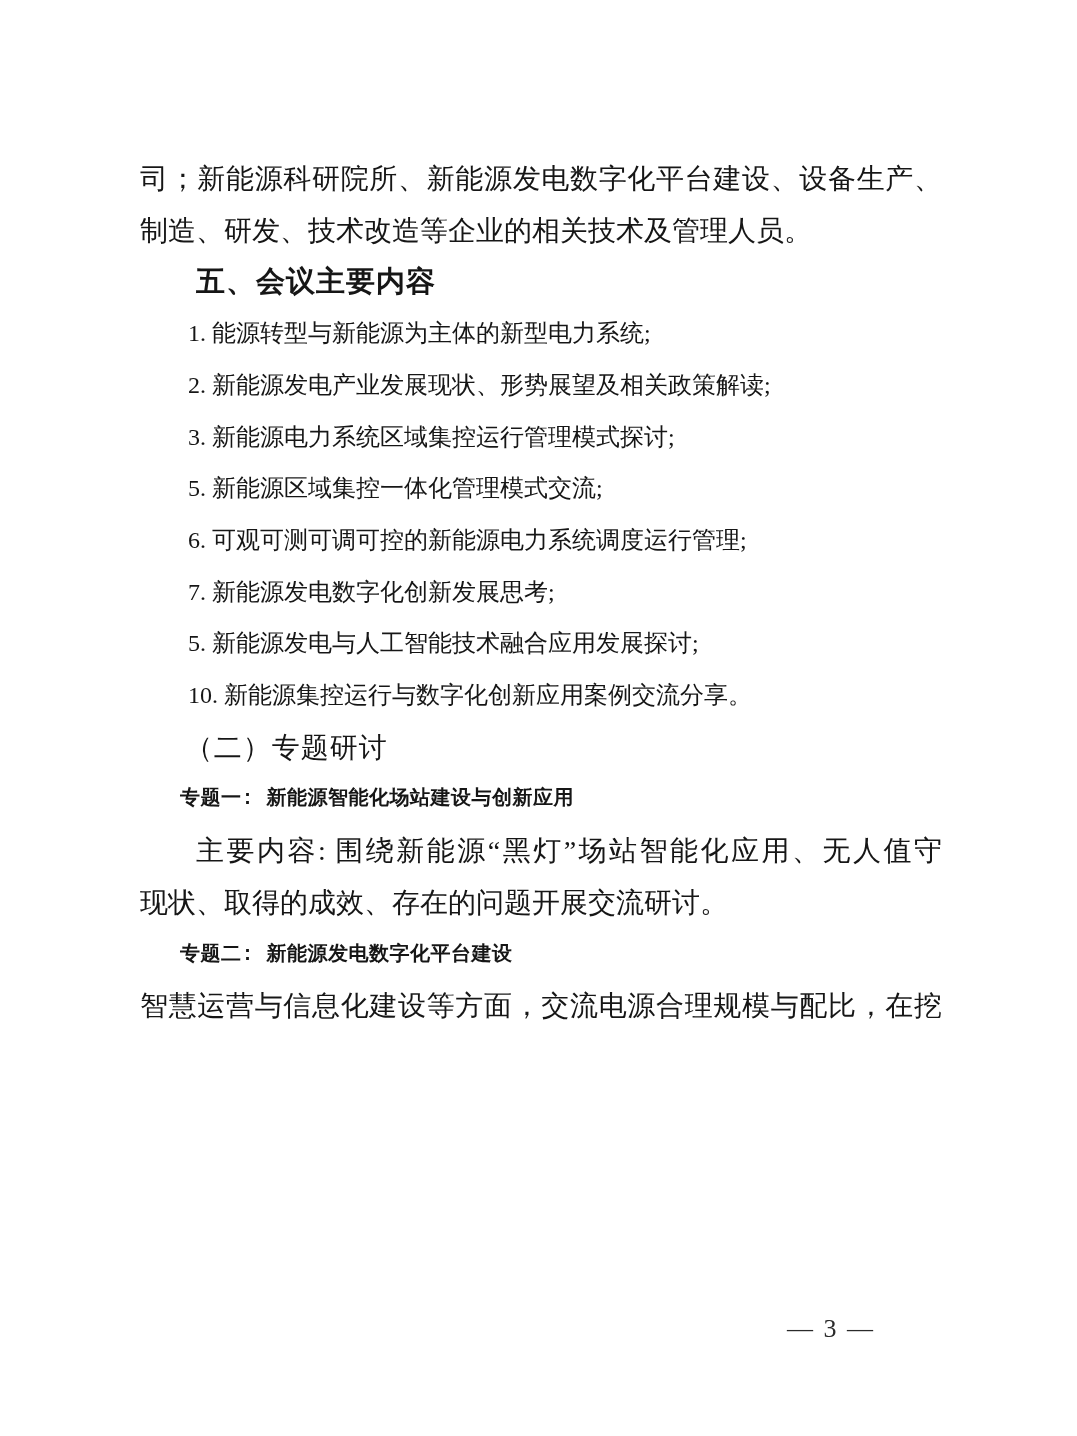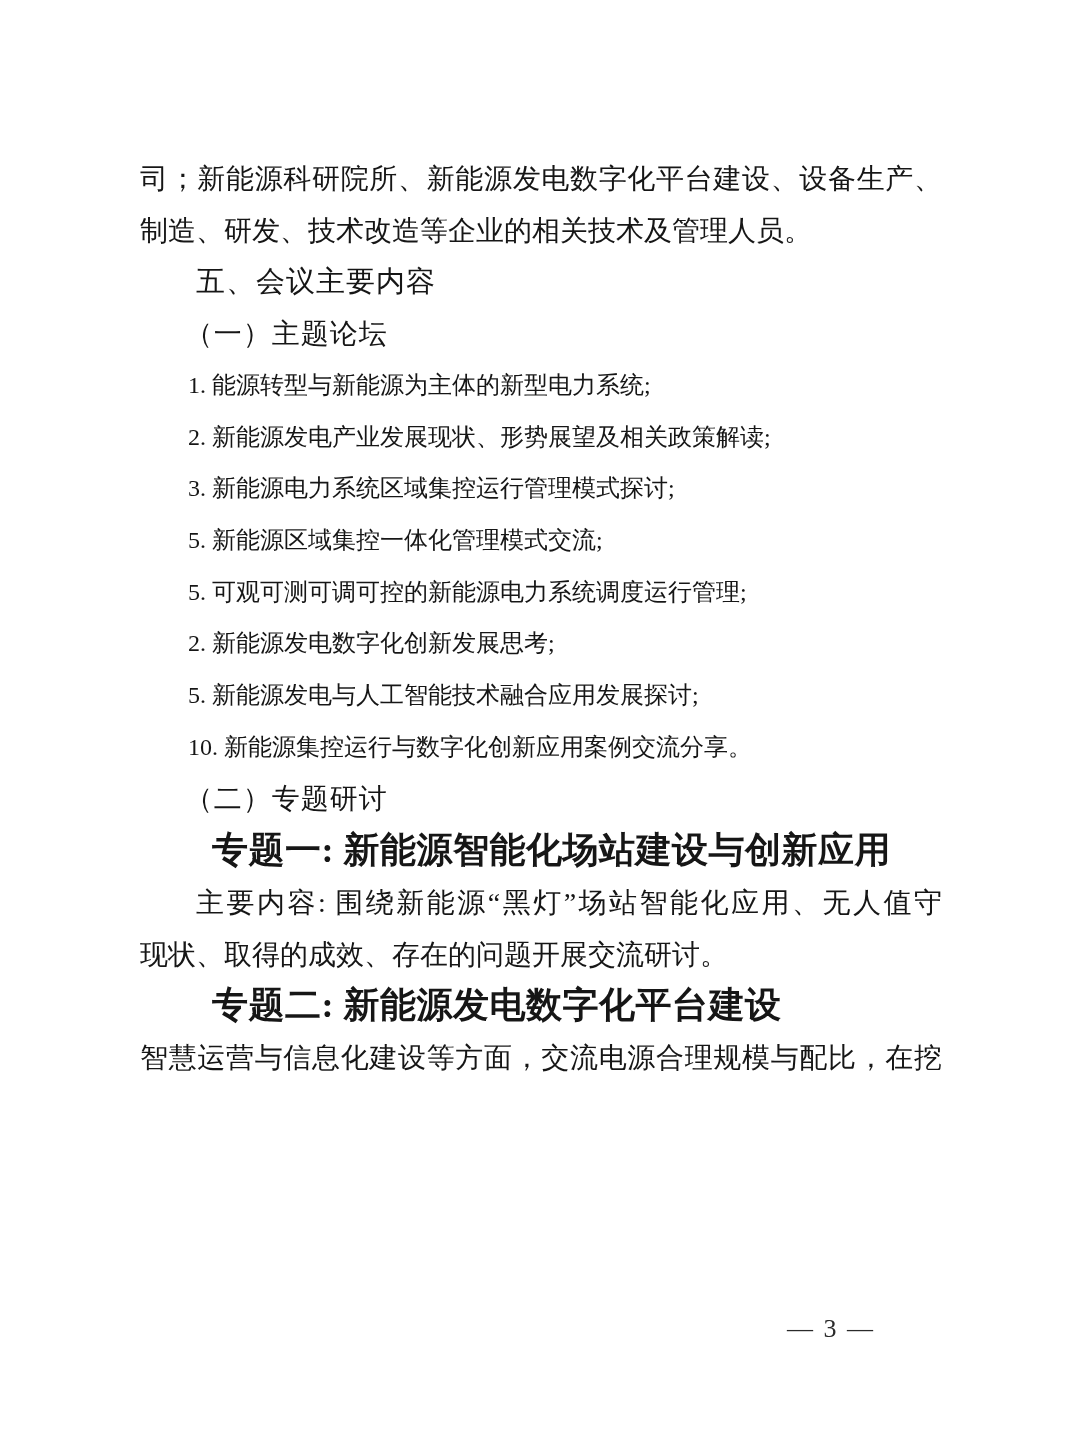--- a/index.html
+++ b/index.html
@@ -42,38 +42,38 @@
     text-indent: 2em;
   }
   .list-item {
     font-size: 24px;
     line-height: 51.7px;
     text-indent: 2em;
     white-space: nowrap;
   }
   .heading-main {
     font-family: "Liberation Sans", "DejaVu Sans", sans-serif;
-    font-weight: normal;
+    font-weight: bold;
     font-size: 29px;
     line-height: 51.7px;
     text-indent: 1.93em;
     letter-spacing: 1px;
     white-space: nowrap;
   }
   .heading-kai {
     font-size: 28px;
     line-height: 51.7px;
     text-indent: 1.6em;
     letter-spacing: 1px;
     white-space: nowrap;
   }
   .topic-title {
-    font-family: Liberation Serif, serif;
+    font-family: Liberation Mono, monospace;
     font-weight: bold;
-    font-size: 36px;
+    font-size: 20px;
     line-height: 51.7px;
     text-indent: 2em;
     letter-spacing: 0.5px;
     white-space: nowrap;
   }
   .page-footer {
     position: absolute;
     top: 1313px;
     right: 202px;
     font-size: 26px;
@@ -86,28 +86,27 @@
 <body>
 
 <div class="page">
   <div class="content">
 
     <div class="tline">司；新能源科研院所、新能源发电数字化平台建设、设备生产、</div>
     <div class="tline endline">制造、研发、技术改造等企业的相关技术及管理人员。</div>
 
     <div class="heading-main">五、会议主要内容</div>
 
-    <div class="heading-kai">（一）主题论坛</div>
 
     <div class="list-item">1. 能源转型与新能源为主体的新型电力系统;</div>
     <div class="list-item">2. 新能源发电产业发展现状、形势展望及相关政策解读;</div>
     <div class="list-item">3. 新能源电力系统区域集控运行管理模式探讨;</div>
     <div class="list-item">5. 新能源区域集控一体化管理模式交流;</div>
-    <div class="list-item">5. 可观可测可调可控的新能源电力系统调度运行管理;</div>
-    <div class="list-item">2. 新能源发电数字化创新发展思考;</div>
+    <div class="list-item">6. 可观可测可调可控的新能源电力系统调度运行管理;</div>
+    <div class="list-item">7. 新能源发电数字化创新发展思考;</div>
     <div class="list-item">5. 新能源发电与人工智能技术融合应用发展探讨;</div>
     <div class="list-item">10. 新能源集控运行与数字化创新应用案例交流分享。</div>
 
     <div class="heading-kai">（二）专题研讨</div>
 
     <div class="topic-title">专题一: 新能源智能化场站建设与创新应用</div>
     <div class="tline ind">主要内容: 围绕新能源“黑灯”场站智能化应用、无人值守</div>
     <div class="tline endline">现状、取得的成效、存在的问题开展交流研讨。</div>
 
     <div class="topic-title">专题二: 新能源发电数字化平台建设</div>

